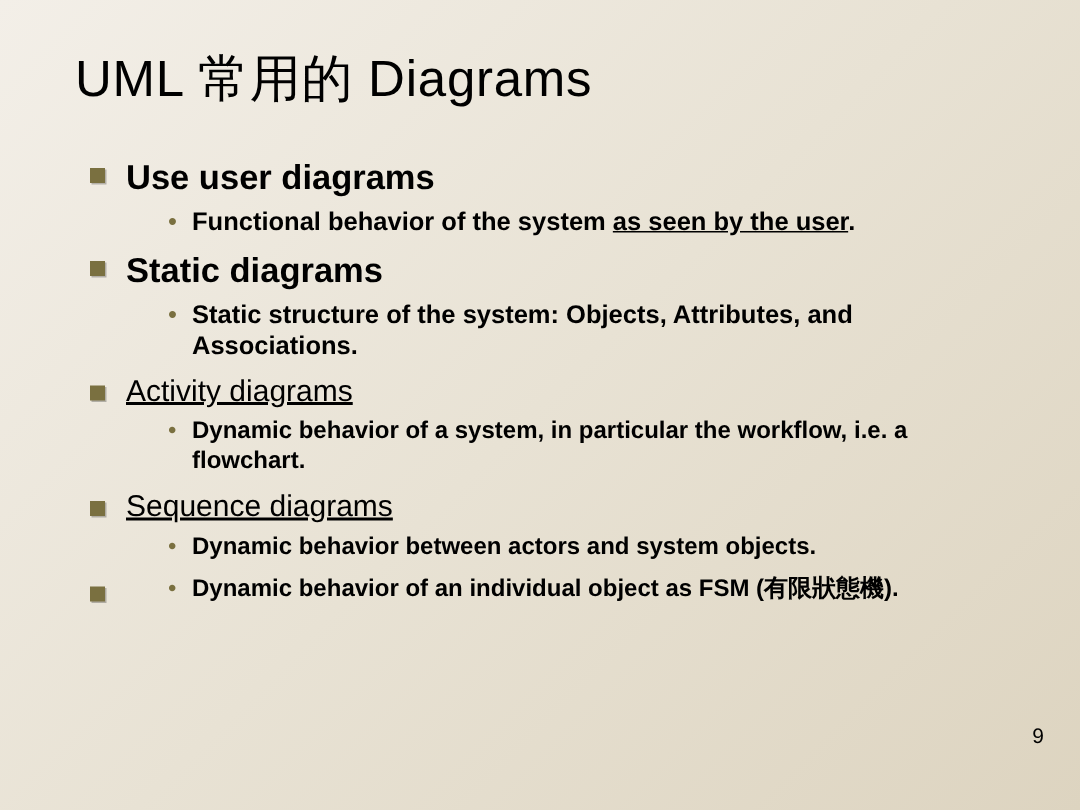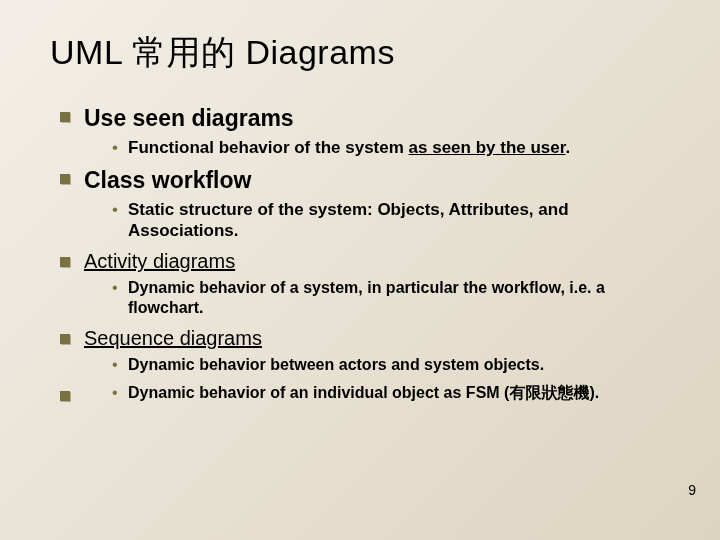--- a/index.html
+++ b/index.html
@@ -90,28 +90,28 @@
 </style>
 </head>
 <body>
 
 <div class="slide">
   <h1 class="title">UML 常用的 Diagrams</h1>
 
   <ul class="level1">
 
     <li>
-      <div class="head big">Use seen diagrams</div>
+      <div class="head big">Use user diagrams</div>
       <ul class="level2">
         <li><span>Functional behavior of the system </span><span class="ul-text">as seen by the user</span><span>.</span></li>
       </ul>
     </li>
 
     <li>
-      <div class="head big">Class workflow</div>
+      <div class="head big">Static diagrams</div>
       <ul class="level2">
         <li>Static structure of the system: Objects, Attributes, and Associations.</li>
       </ul>
     </li>
 
     <li>
       <div class="head small">Activity diagrams</div>
       <ul class="level2">
         <li class="sm">Dynamic behavior of a system, in particular the  workflow, i.e. a flowchart.</li>
       </ul>

